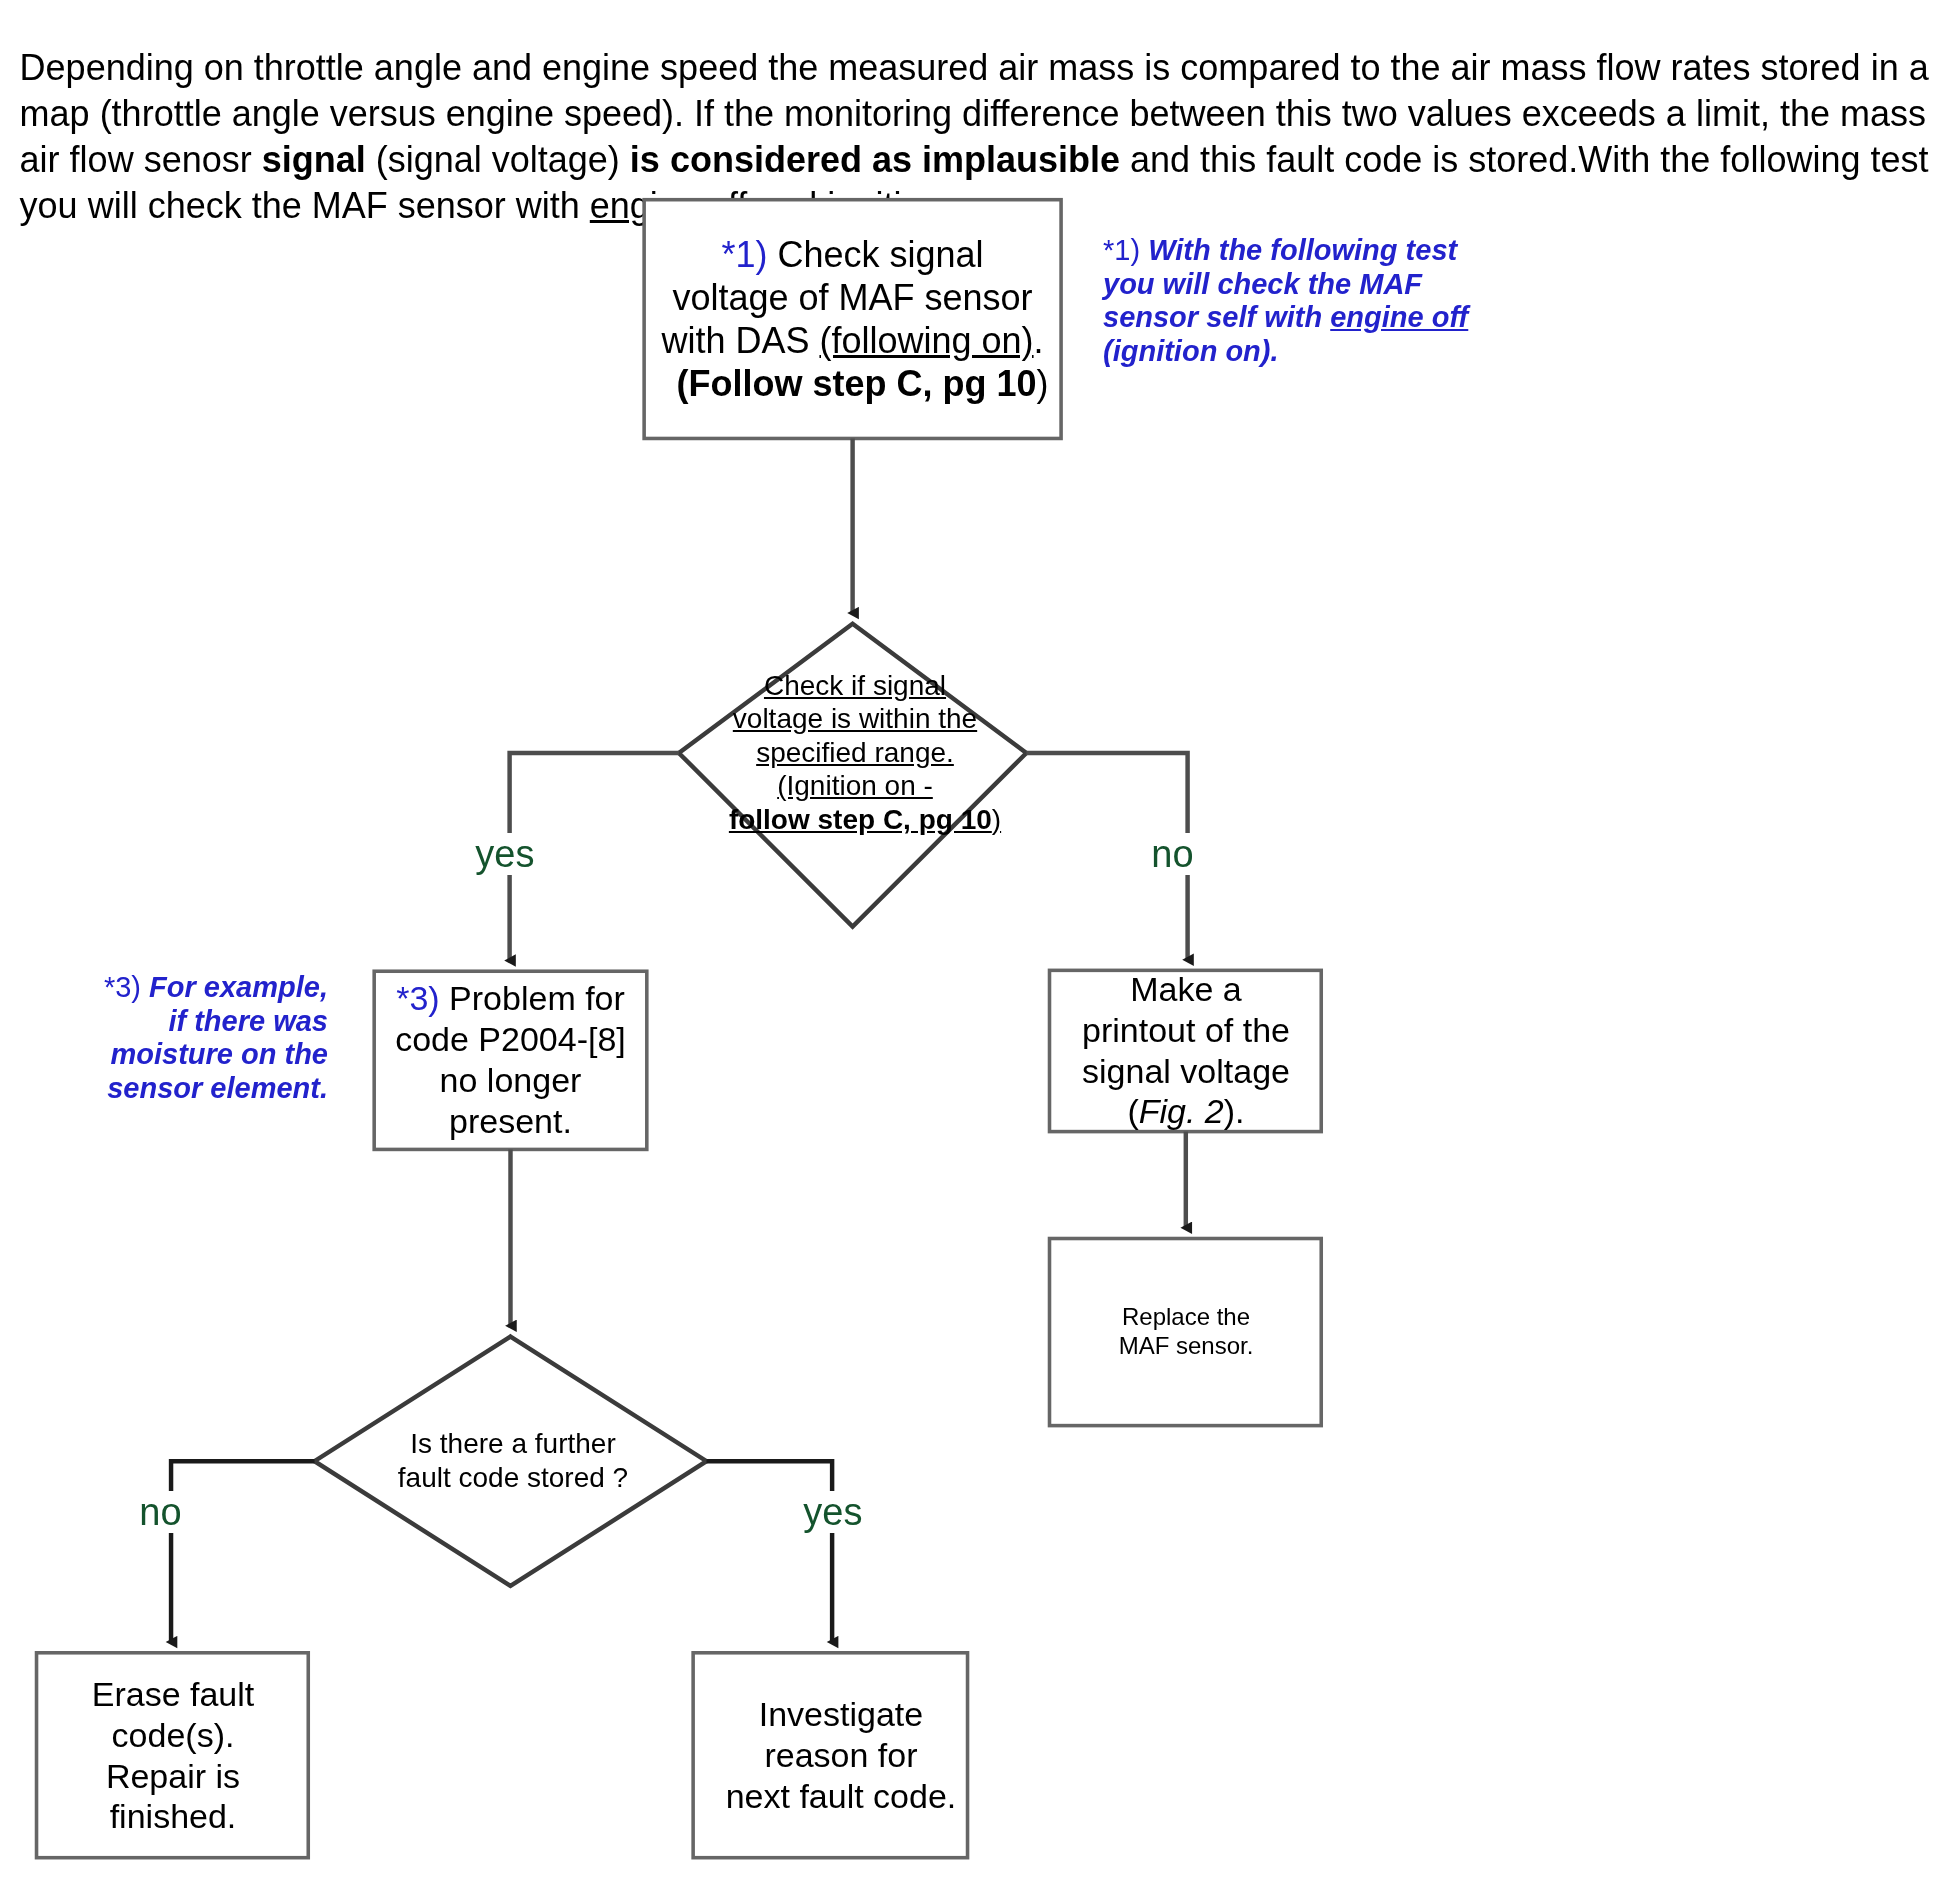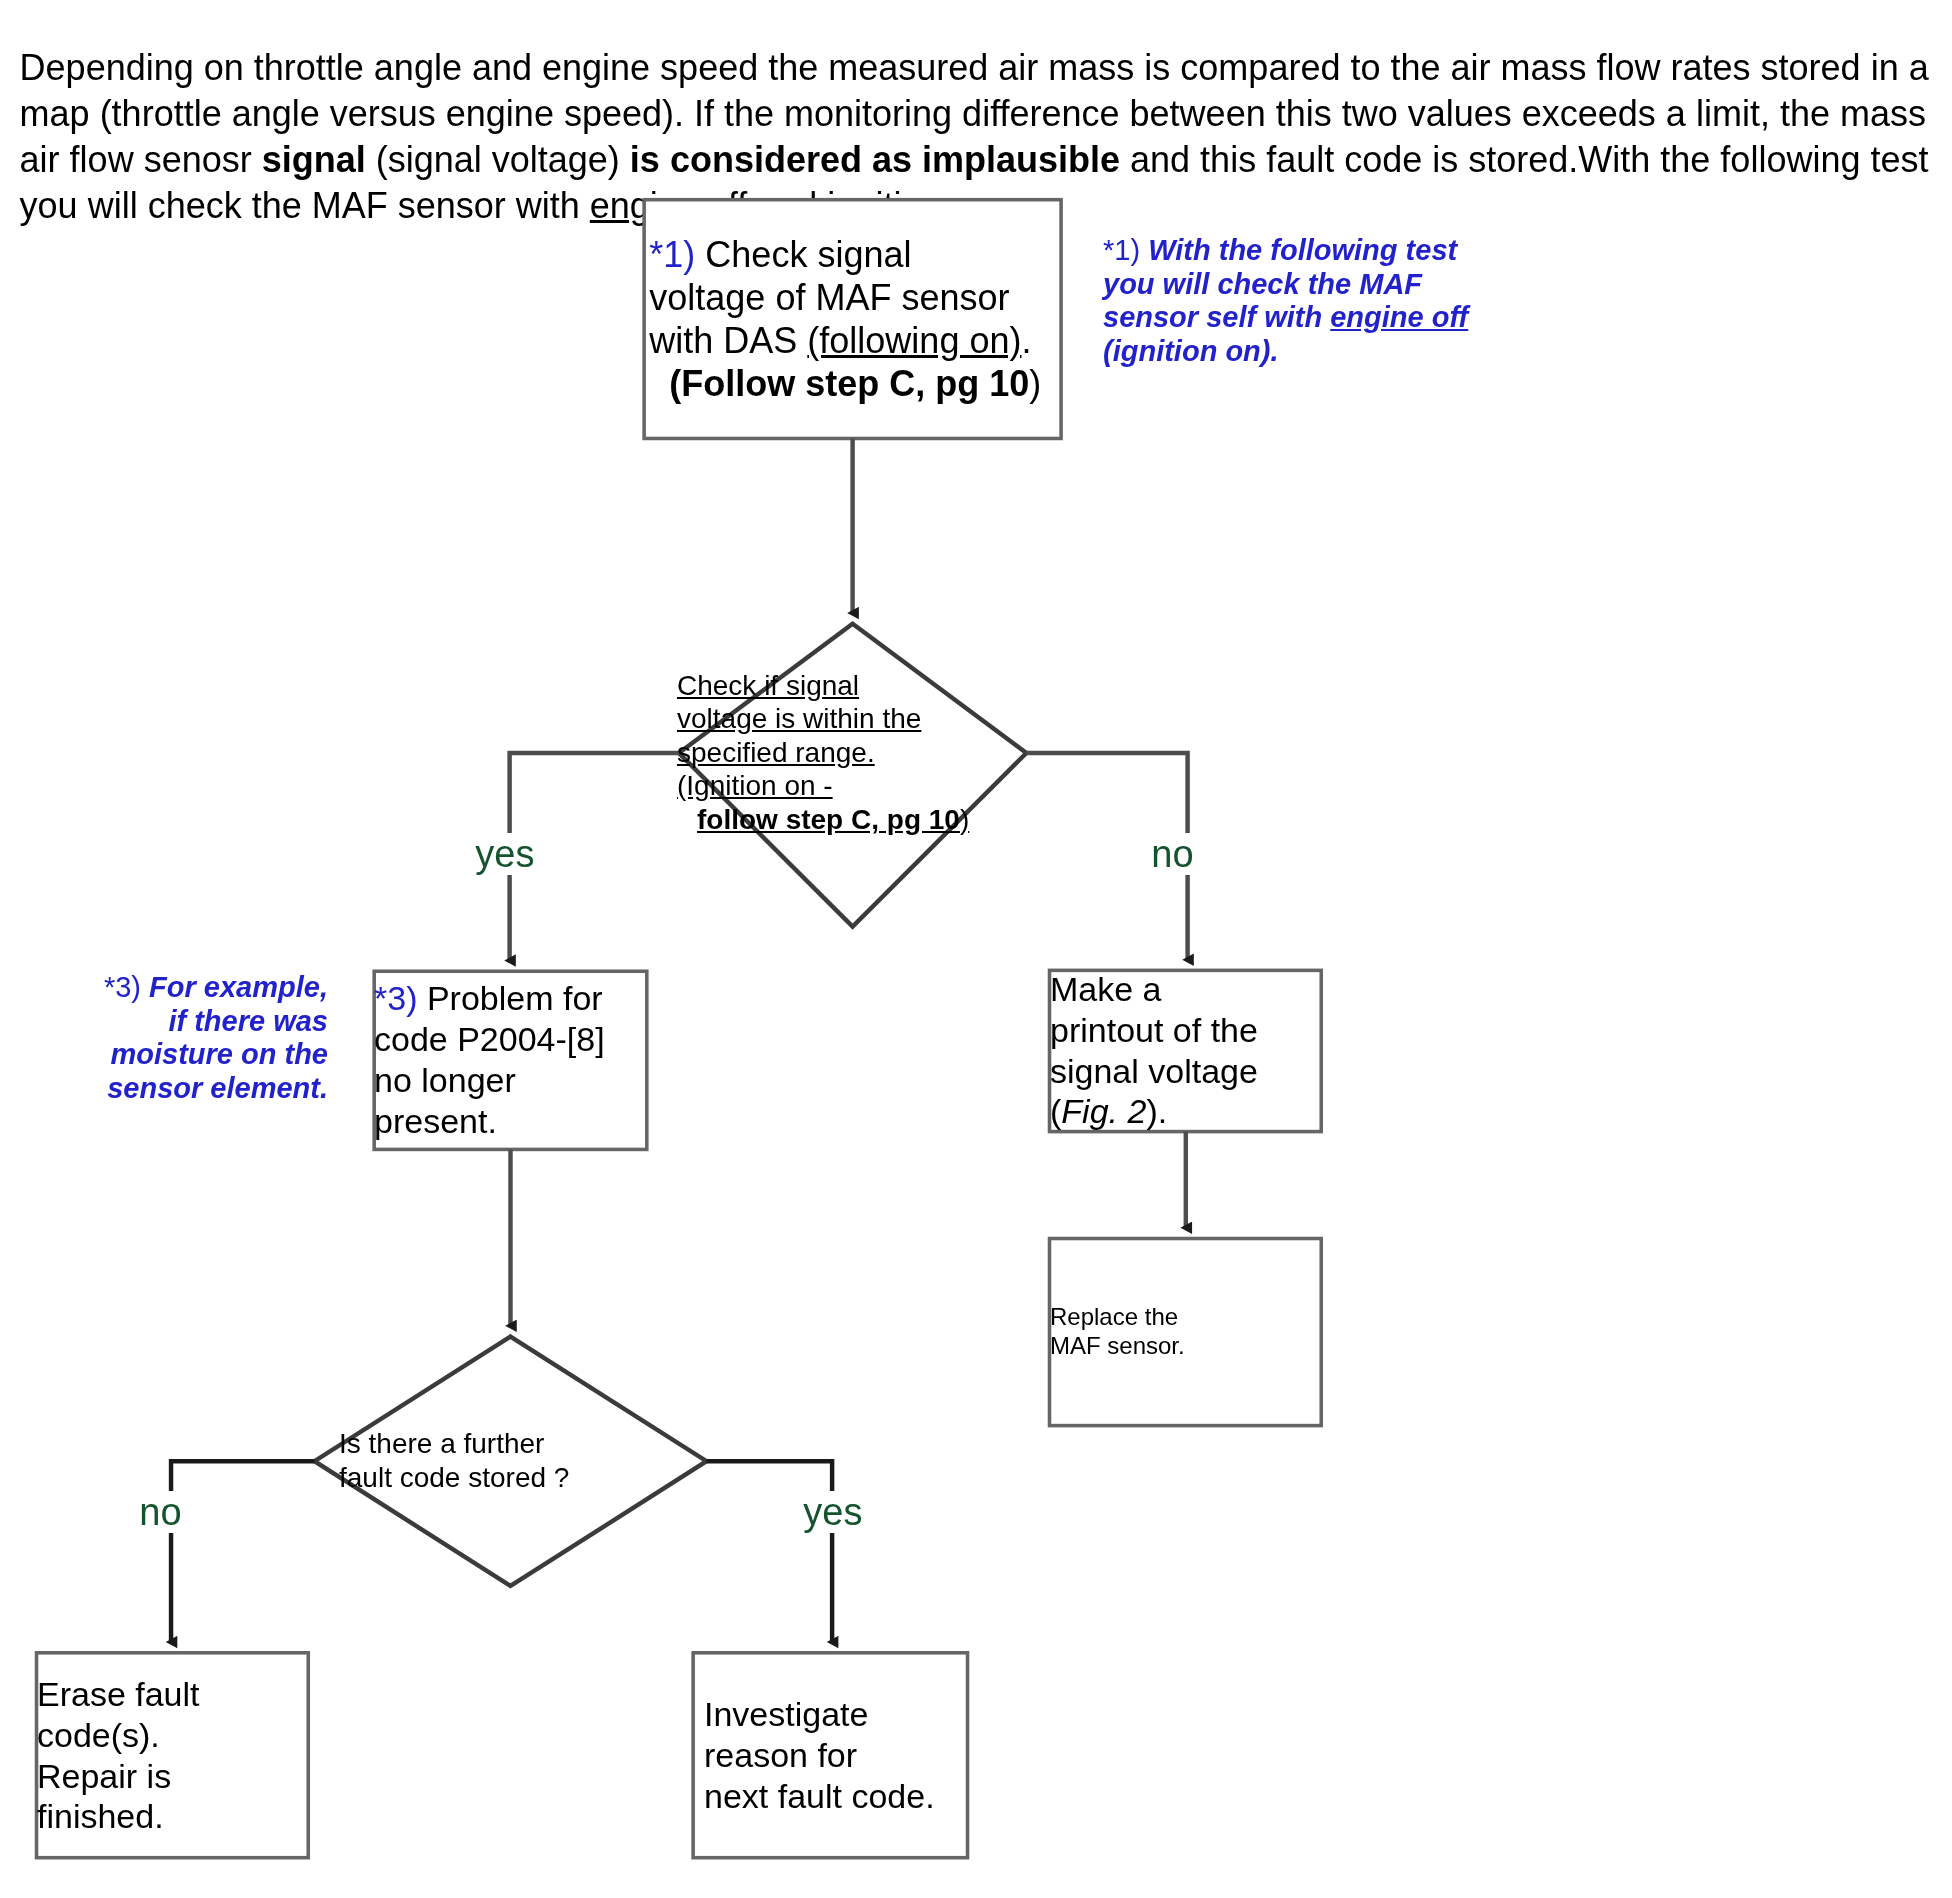--- a/index.html
+++ b/index.html
@@ -44,20 +44,21 @@
     height: 1721px;
   }
 
   
   .node {
     position: absolute;
     box-sizing: border-box;
     display: flex;
     align-items: center;
     justify-content: center;
+    text-align: center;
     font-size: 34px;
     line-height: 1.2;
   }
   .node .inner { width: 100%; }
   .bold { font-weight: bold; margin-left: 20px; }
   .ital { font-style: italic; }
   .uline { text-decoration: underline; }
   .star { color: #2222cc; font-weight: normal; }
 
   

